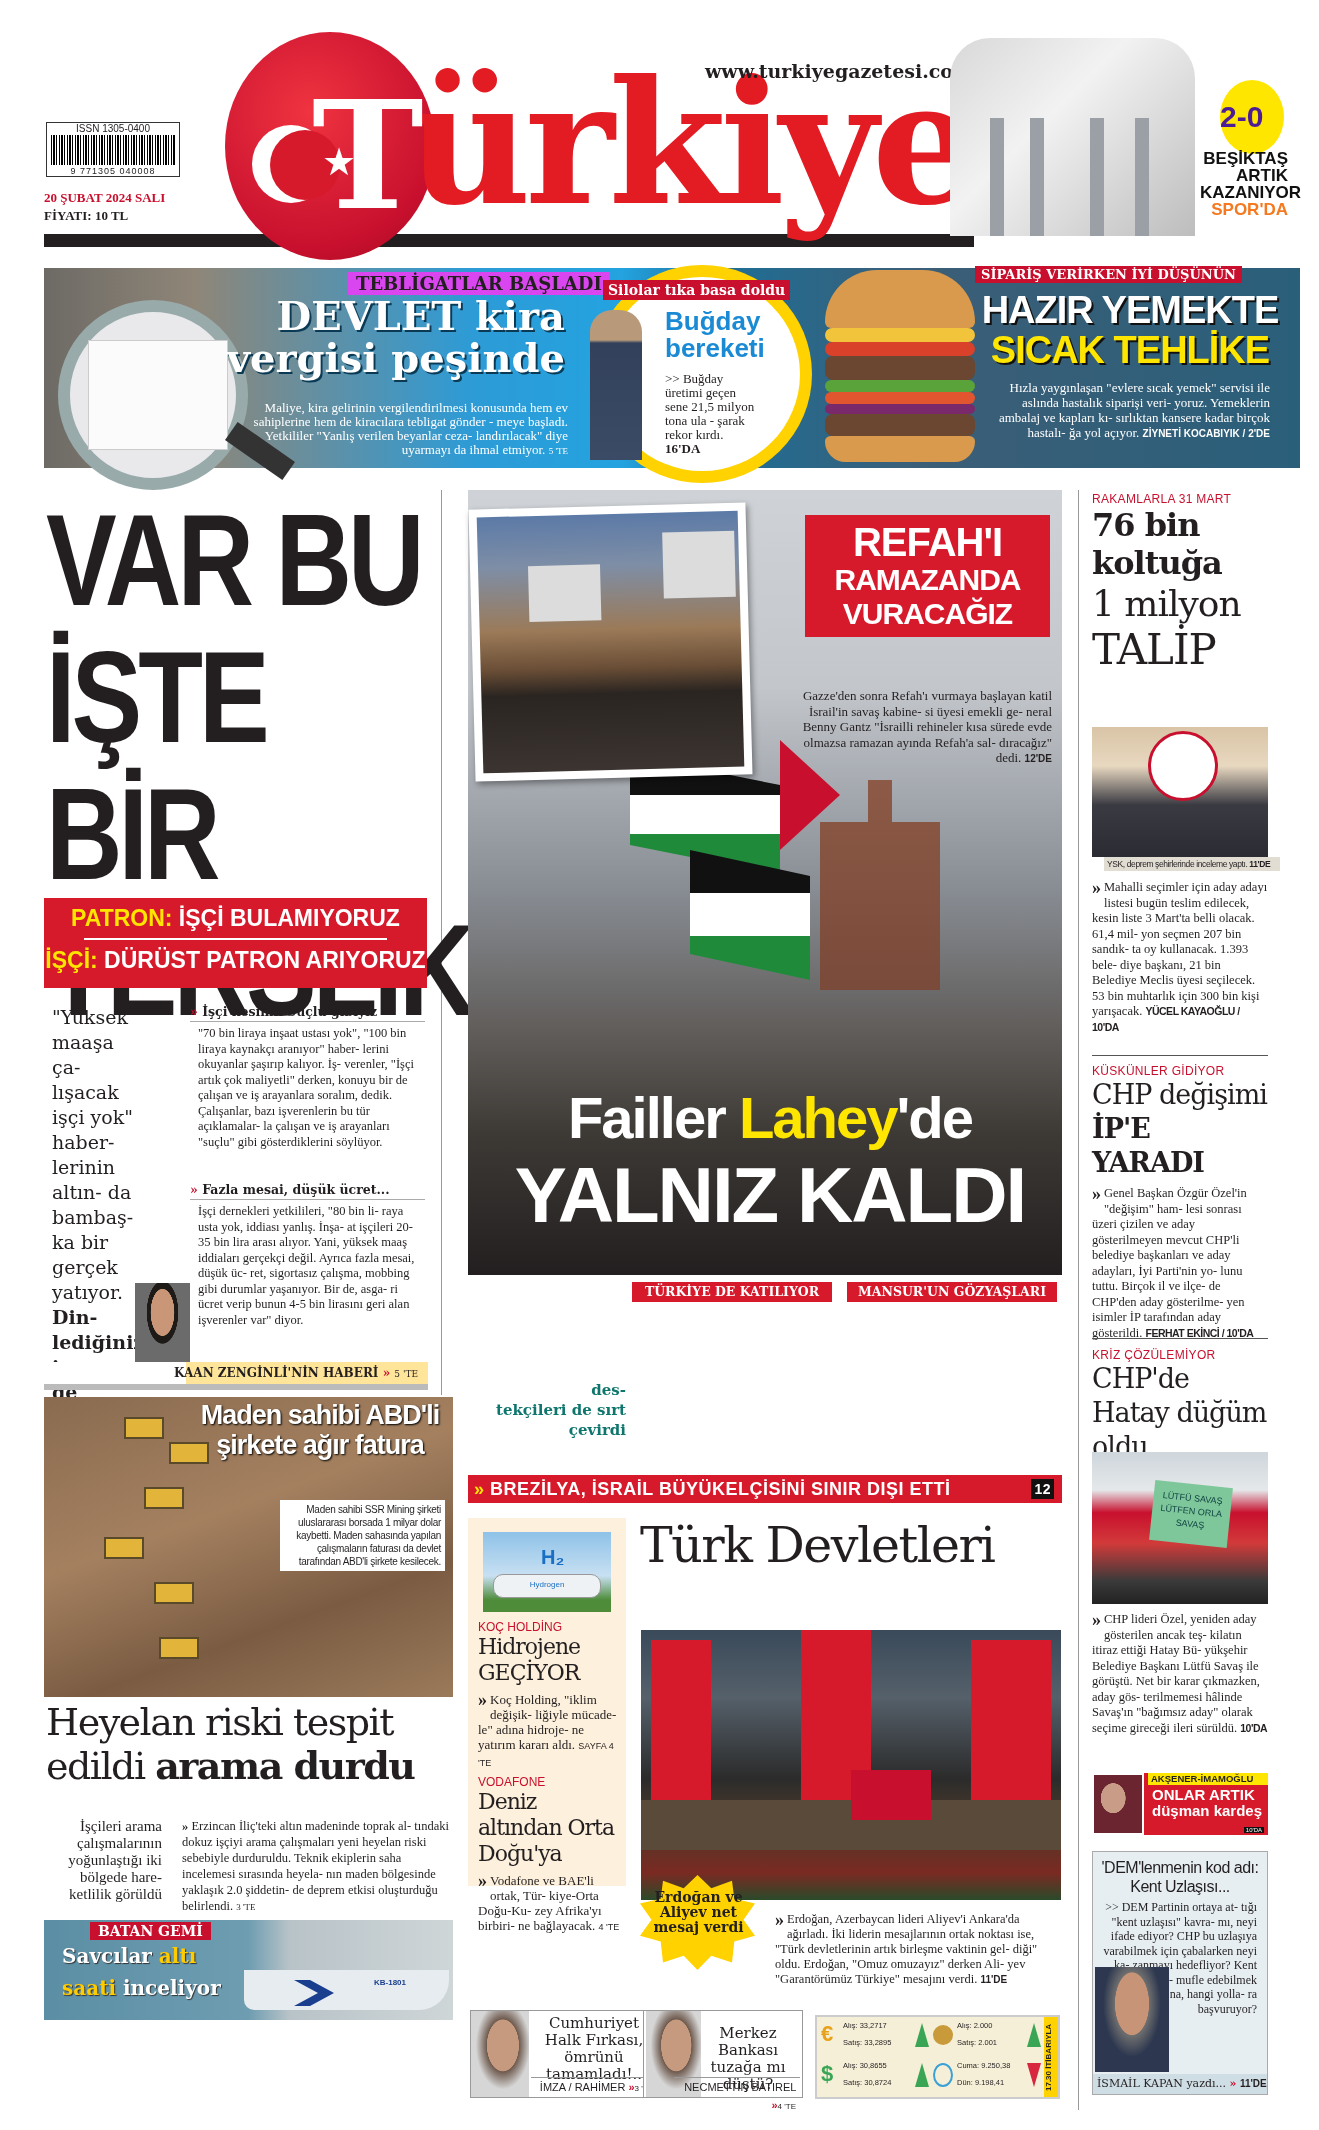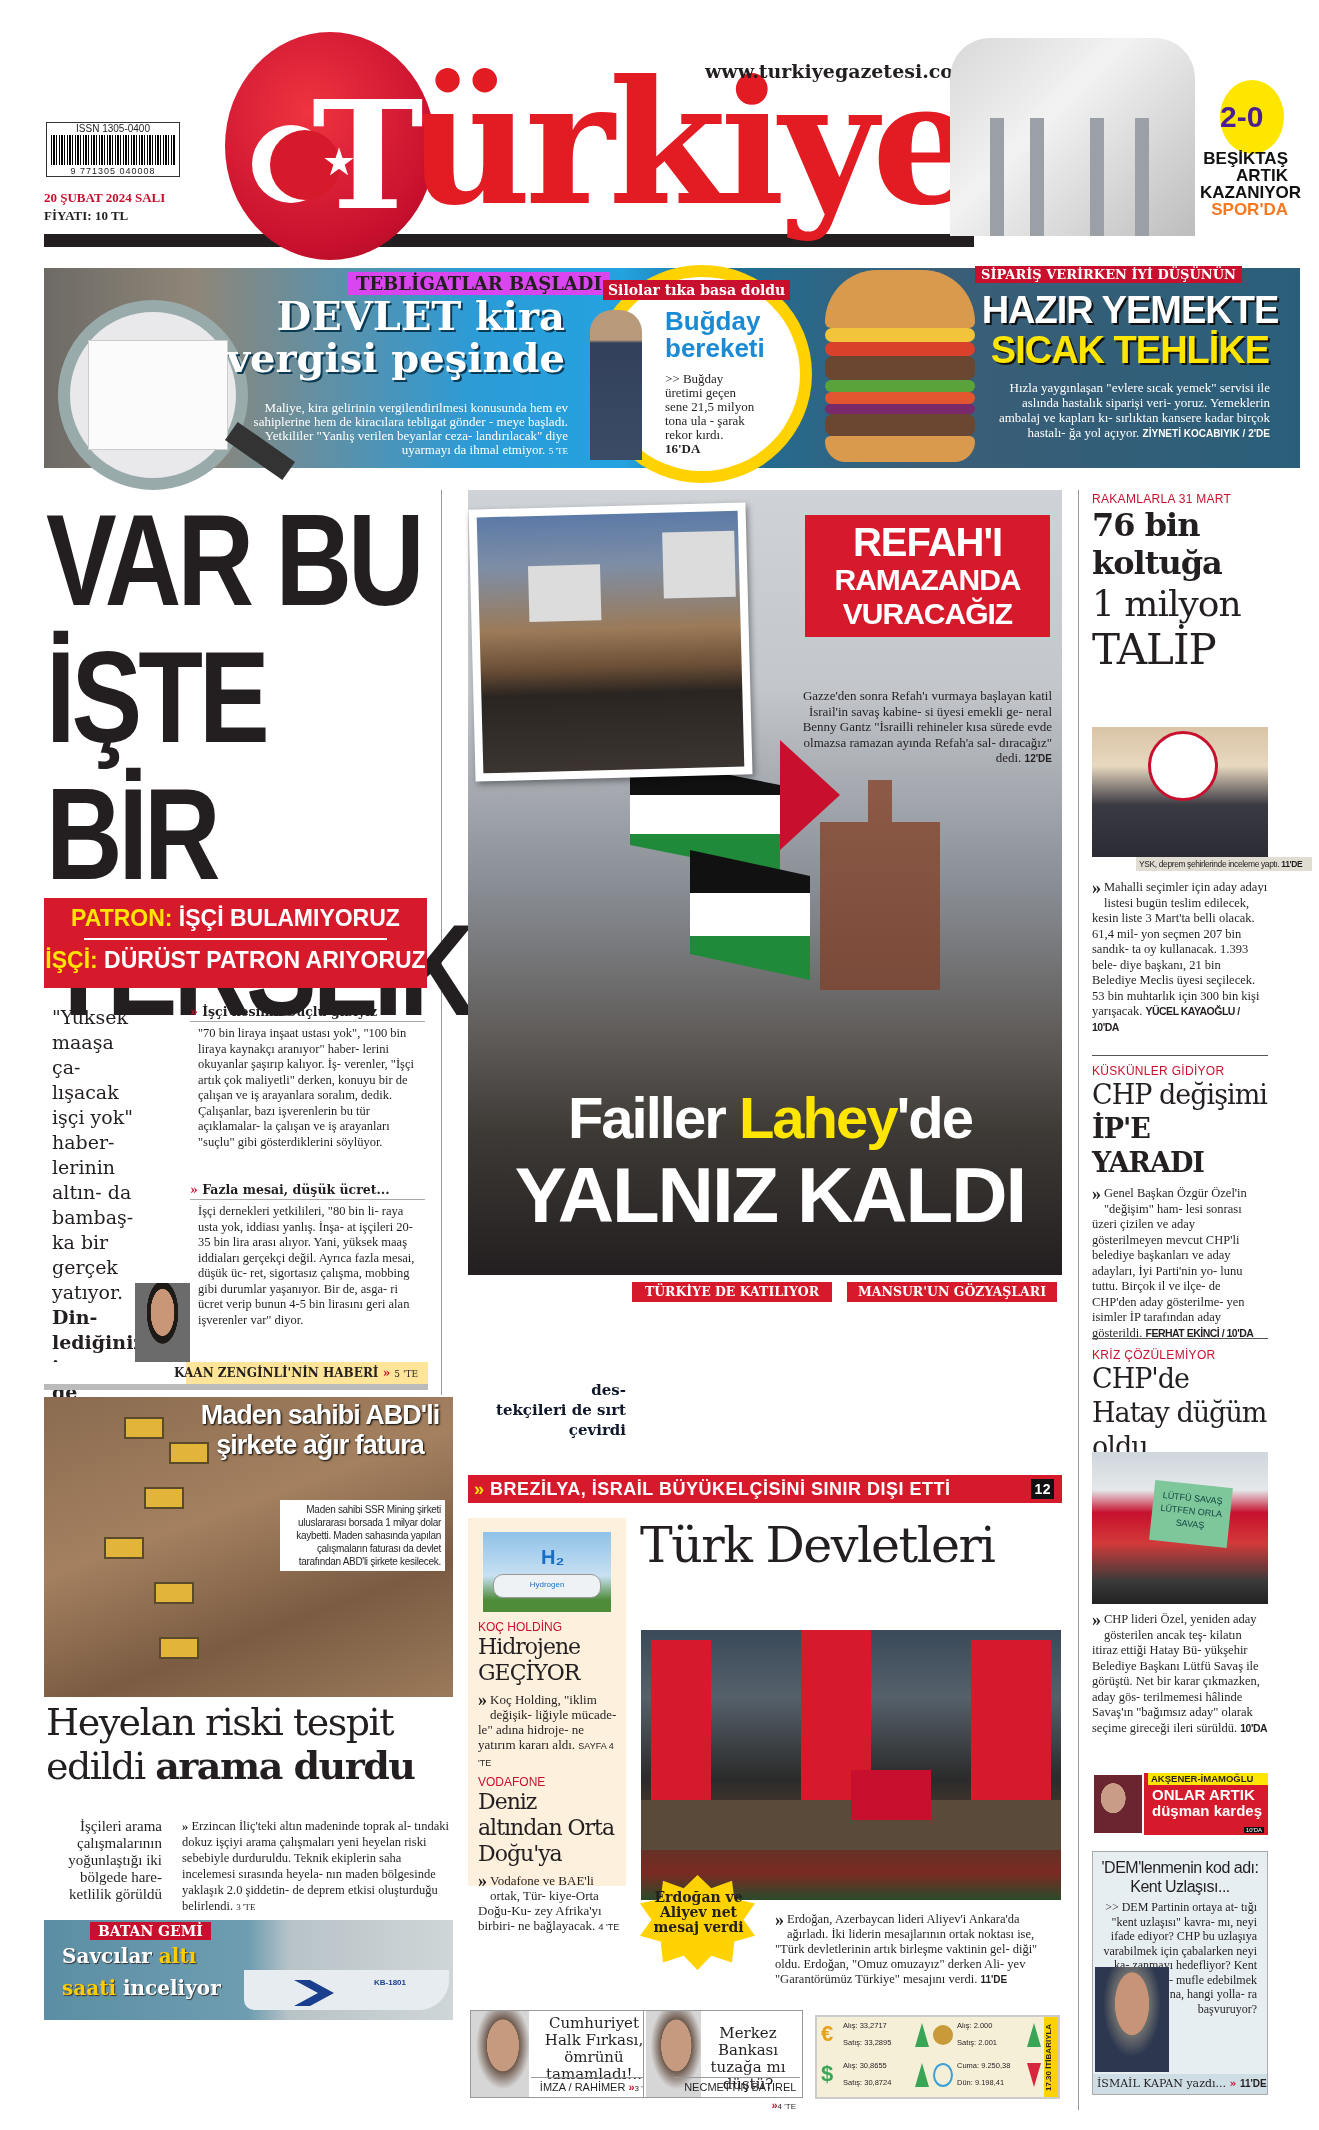--- a/index.html
+++ b/index.html
@@ -84,21 +84,21 @@
 .courtroom .screen{position:absolute;top:50px;width:72px;height:56px;background:#dcdcdc}
 .refah{left:805px;top:515px;width:245px;background:#d71a2b;color:#fff;font-family:"Liberation Sans",sans-serif;font-weight:bold;text-align:center;padding:6px 4px;letter-spacing:-1px}
 .refah .l1{font-size:40px;line-height:42px}
 .refah .l2{font-size:30px;line-height:34px}
 .gazze{left:800px;top:688px;width:252px;text-align:right;font-family:"Liberation Serif",serif;font-size:13px;line-height:15.5px;color:#231f20}
 .failler{left:478px;top:1085px;width:584px;font-family:"Liberation Sans",sans-serif;font-weight:bold;color:#fff;text-align:center;letter-spacing:-2px}
 .failler .l1{font-size:58px;line-height:66px}
 .failler .l1 .y{color:#ffe600}
 .failler .l2{font-size:78px;line-height:88px}
 .soykirim{left:478px;top:1300px;width:148px;text-align:right;font-family:"DejaVu Serif",serif;font-weight:bold;font-size:15px;line-height:20px;color:#fff}
-.soykirim .y{color:#0f172a}
+.soykirim .y{color:#0f766e}
 .redlabel{background:#d71a2b;color:#fff;font-family:"DejaVu Serif",serif;font-weight:bold;font-size:12.5px;text-align:center;height:20px;line-height:20px}
 .col-text{font-family:"Liberation Serif",serif;font-size:12.5px;line-height:16px;color:#fff;letter-spacing:-0.3px}
 .col-text .chev{font-weight:bold;font-size:18px;float:left;margin-right:3px;line-height:18px}
 .brezilya{left:468px;top:1475px;width:594px;height:28px;background:#d71a2b;color:#fff;font-family:"Liberation Sans",sans-serif;font-weight:bold;font-size:18px;line-height:28px;padding-left:6px;letter-spacing:.5px}
 .brezilya .chev{color:#ffe600}
 .brezilya .num{position:absolute;right:8px;top:4px;background:#111;color:#fff;font-size:14px;line-height:20px;padding:0 3px}
 
 .koc-col{left:468px;top:1518px;width:158px;height:368px;background:#fdf0dc}
 .h2img{left:483px;top:1532px;width:128px;height:80px;background:linear-gradient(180deg,#8ec2e8,#c8e0f2 55%,#4e8c3a 85%)}
 .h2img .truck{position:absolute;left:10px;top:42px;width:108px;height:24px;background:#eef2f5;border-radius:10px;border:1px solid #999}
@@ -130,21 +130,21 @@
 .right{left:1092px;width:210px}
 .r-kicker{font-family:"Liberation Sans",sans-serif;font-size:12px;color:#c8102e;letter-spacing:.3px}
 .r-h1{font-family:"DejaVu Serif",serif;font-size:30px;line-height:34px;letter-spacing:-1px}
 .r-h1 b{font-weight:bold}
 .r-body{font-family:"Liberation Serif",serif;font-size:12.5px;line-height:15.5px}
 .r-body .chev{font-weight:bold;font-size:18px;float:left;margin-right:3px;line-height:16px}
 .r-body .byline{font-family:"Liberation Sans",sans-serif;font-weight:bold;font-size:10.5px;letter-spacing:-0.5px}
 .hr{height:1px;background:#555}
 .ysk-photo{left:1092px;top:727px;width:176px;height:130px;background:linear-gradient(180deg,#d9c4a6 0,#e8d8c0 30%,#3a3a42 60%,#2b2b33 100%)}
 .ysk-photo .seal{position:absolute;left:56px;top:4px;width:70px;height:70px;border-radius:50%;border:3px solid #c8102e;background:#fff}
-.ysk-cap{left:1136px;top:857px;width:176px;height:14px;background:#e2ddd3;font-family:"Liberation Sans",sans-serif;font-size:8.5px;line-height:14px;padding-left:3px;letter-spacing:-0.4px}
+.ysk-cap{left:1104px;top:857px;width:176px;height:14px;background:#e2ddd3;font-family:"Liberation Sans",sans-serif;font-size:8.5px;line-height:14px;padding-left:3px;letter-spacing:-0.4px}
 .hatay-photo{left:1092px;top:1452px;width:176px;height:152px;background:linear-gradient(180deg,#cfd6dc 0,#e4e8ea 25%,#c8102e 40%,#d23a3a 60%,#3a3a3a 85%,#222 100%)}
 .hatay-photo .sign{position:absolute;left:60px;top:32px;width:78px;height:60px;background:#7ec79a;transform:rotate(6deg);font-family:"Liberation Sans",sans-serif;font-size:9px;color:#144;text-align:center;padding-top:8px;line-height:13px}
 .aksener{left:1092px;top:1773px;width:176px;height:62px;background:#d71a2b}
 .aksener .photo{position:absolute;left:0;top:0;width:52px;height:62px;background:radial-gradient(ellipse at 40% 40%,#c89c86 0,#c89c86 30%,#6b2530 31%);border:2px solid #fff}
 .aksener .k{position:absolute;left:56px;top:0;width:120px;height:12px;background:#ffe600;font-family:"Liberation Sans",sans-serif;font-weight:bold;font-size:9.5px;line-height:12px;padding-left:3px}
 .aksener .t{position:absolute;left:60px;top:14px;color:#fff;font-family:"Liberation Sans",sans-serif;font-weight:bold;font-size:15px;line-height:16px}
 .aksener .p{position:absolute;right:4px;bottom:2px;background:#111;color:#fff;font-size:6px;font-family:"Liberation Sans",sans-serif;padding:0 2px}
 .dem-box{left:1092px;top:1851px;width:176px;height:244px;background:#e6eef2;border:1px solid #aaa}
 .dem-title{font-family:"Liberation Sans",sans-serif;font-size:16px;line-height:19px;text-align:center;letter-spacing:-0.5px;padding-top:6px}
 .dem-body{font-family:"Liberation Serif",serif;font-size:12px;line-height:14.5px;text-align:right;padding:4px 10px 0 10px}

